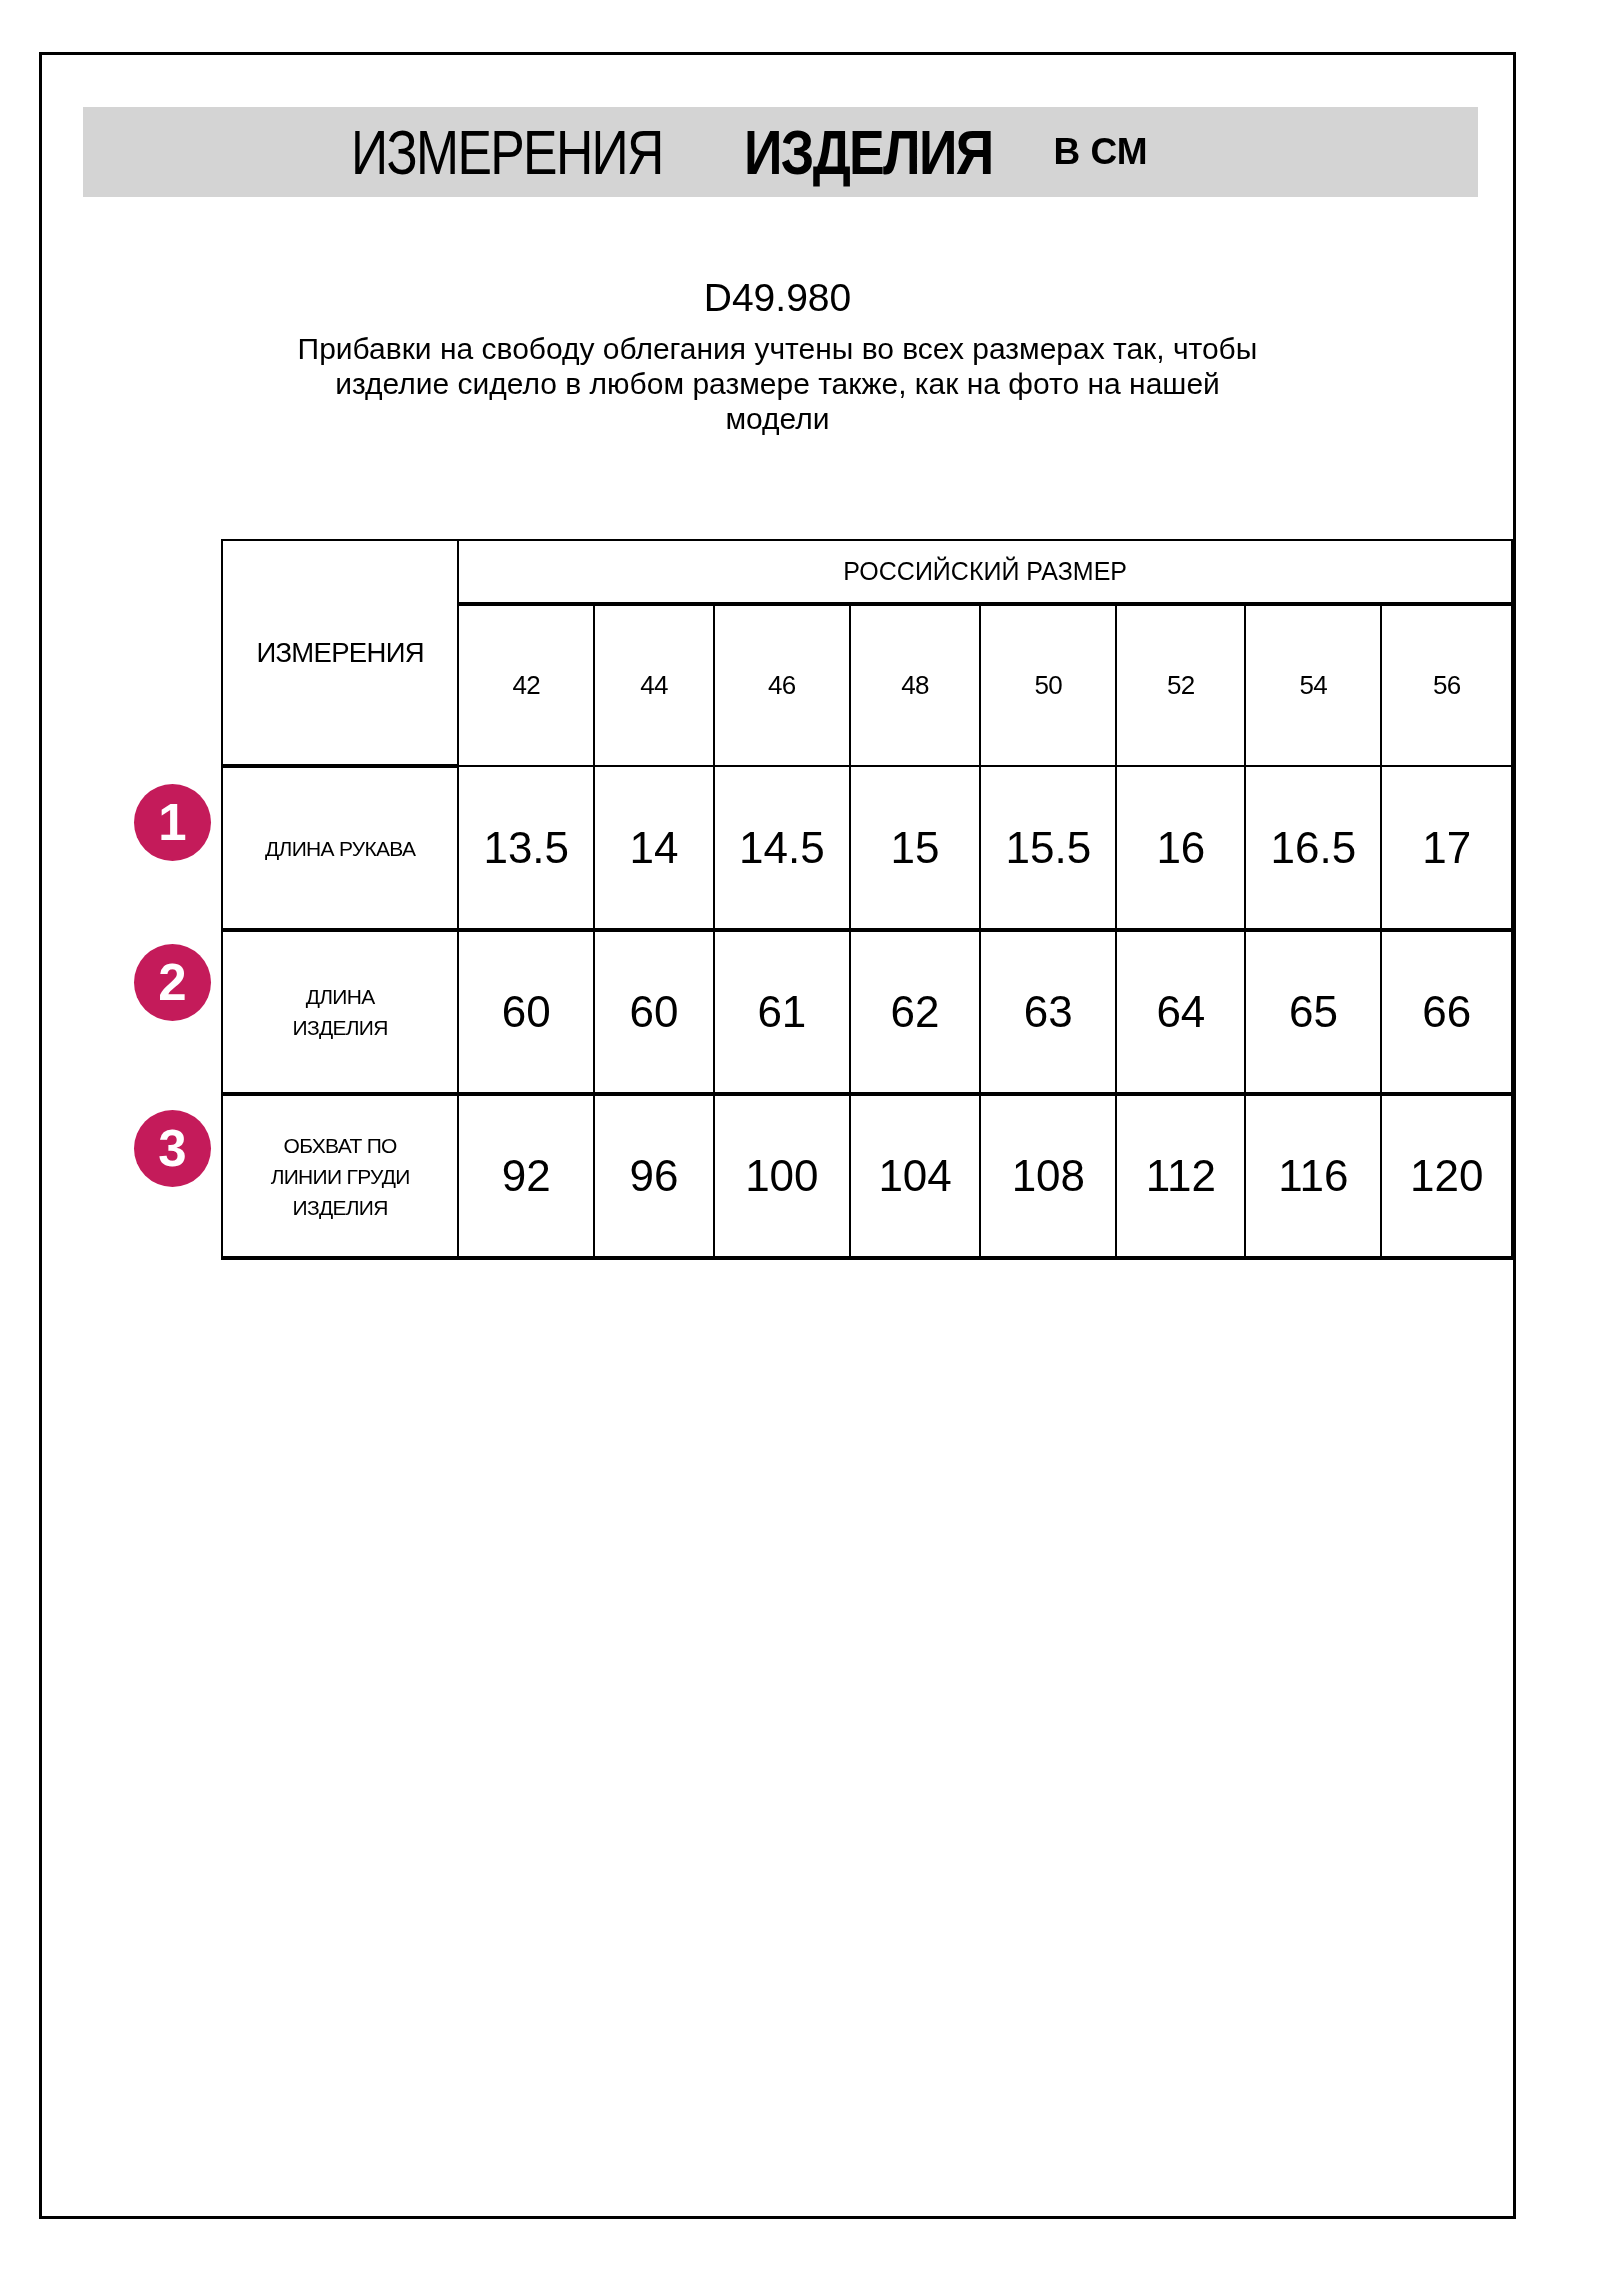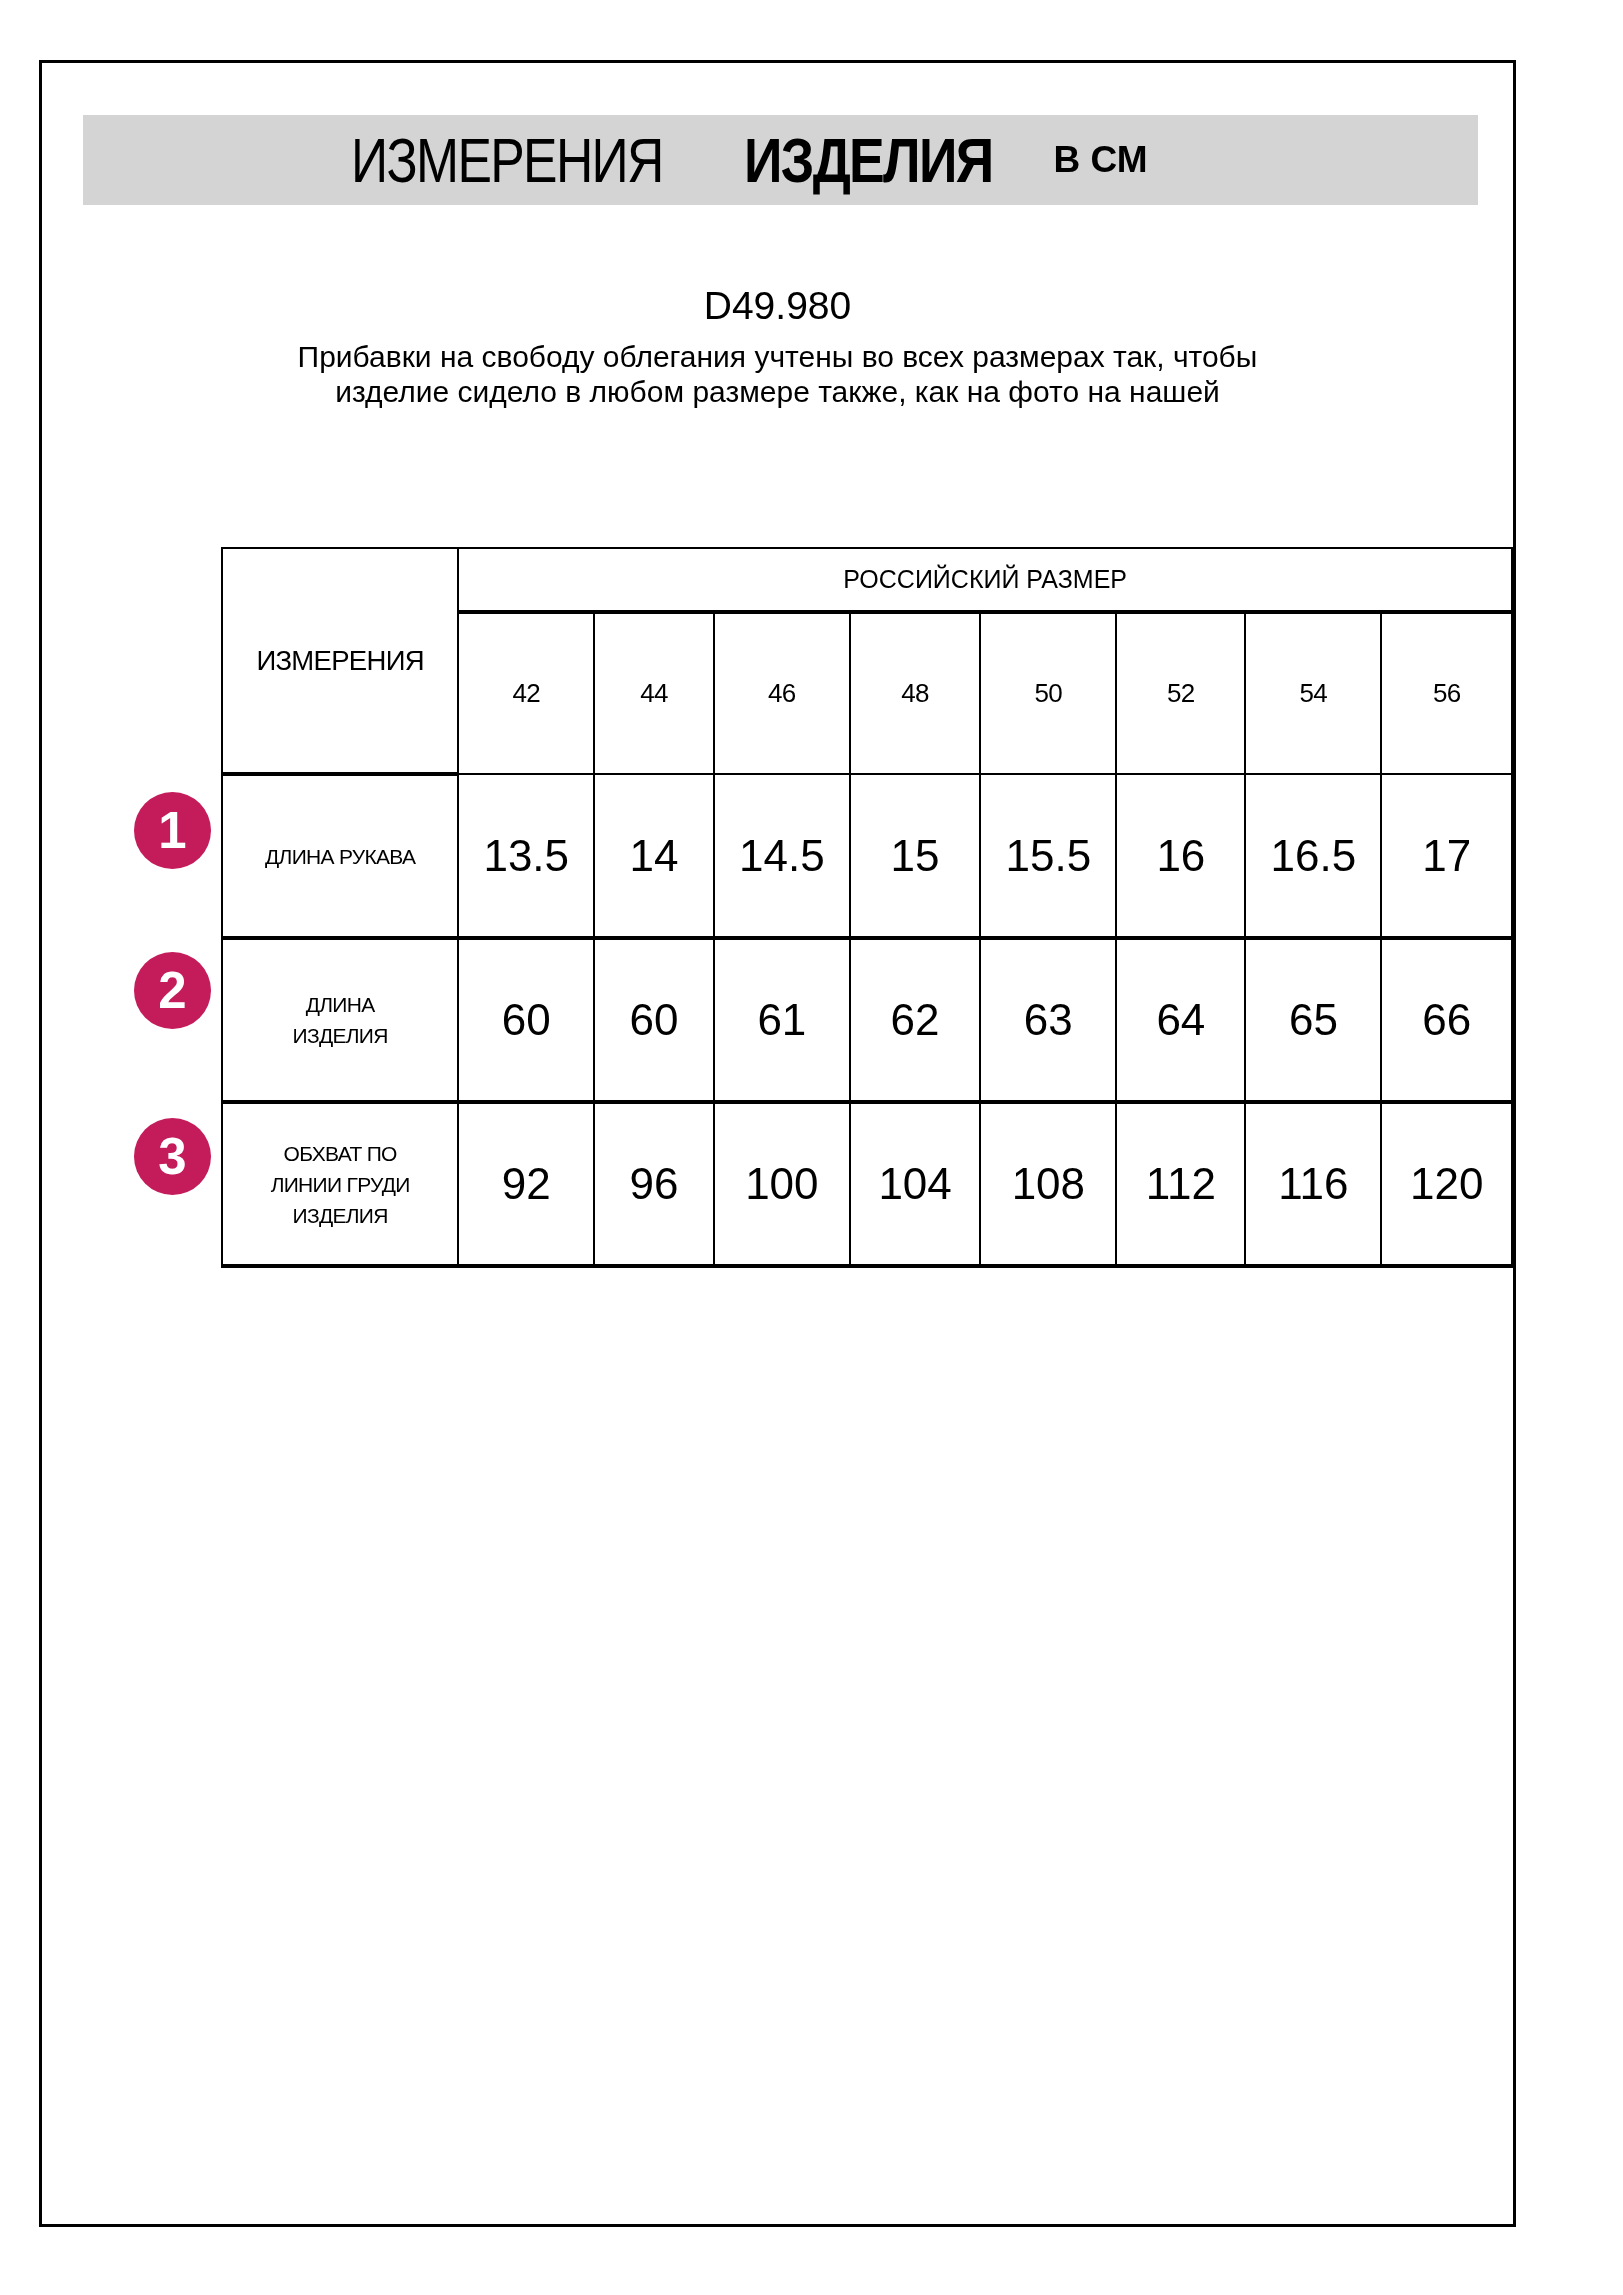--- a/index.html
+++ b/index.html
@@ -3,21 +3,21 @@
 <meta charset="utf-8">
 <style>
   html, body { margin: 0; padding: 0; background: #ffffff; }
   body {
     width: 1623px; height: 2295px;
     font-family: "Liberation Sans", "DejaVu Sans", sans-serif;
     color: #000;
     position: relative;
   }
   .frame {
-    position: absolute; left: 39px; top: 60px;
+    position: absolute; left: 39px; top: 52px;
     width: 1471px; height: 2161px;
     border: 3.3px solid #000;
   }
   .title-band {
     position: absolute; left: 41px; top: 52px;
     width: 1395px; height: 90px;
     background: #d4d4d4;
     display: flex; align-items: center;
     padding-left: 268px; box-sizing: border-box;
     white-space: nowrap;
@@ -87,20 +87,21 @@
     <span class="title-measurements">ИЗМЕРЕНИЯ</span>
     <span class="title-product">ИЗДЕЛИЯ</span>
     <span class="title-unit">В СМ</span>
   </div>
 
   <div class="product-code">D49.980</div>
 
   <div class="intro">
     <div>Прибавки на свободу облегания учтены во всех размерах так, чтобы</div>
     <div>изделие сидело в любом размере также, как на фото на нашей</div>
+    <div>модели</div>
   </div>
 
   <table class="size-table">
     <tbody>
         <tr class="row-group-header thick-bottom">
       <th class="col-label corner-cell" rowspan="2">ИЗМЕРЕНИЯ</th>
       <th class="group-header-cell" colspan="8">РОССИЙСКИЙ РАЗМЕР</th>
     </tr>
     <tr class="row-sizes">
       <th class="col-size size-cell">42</th>

